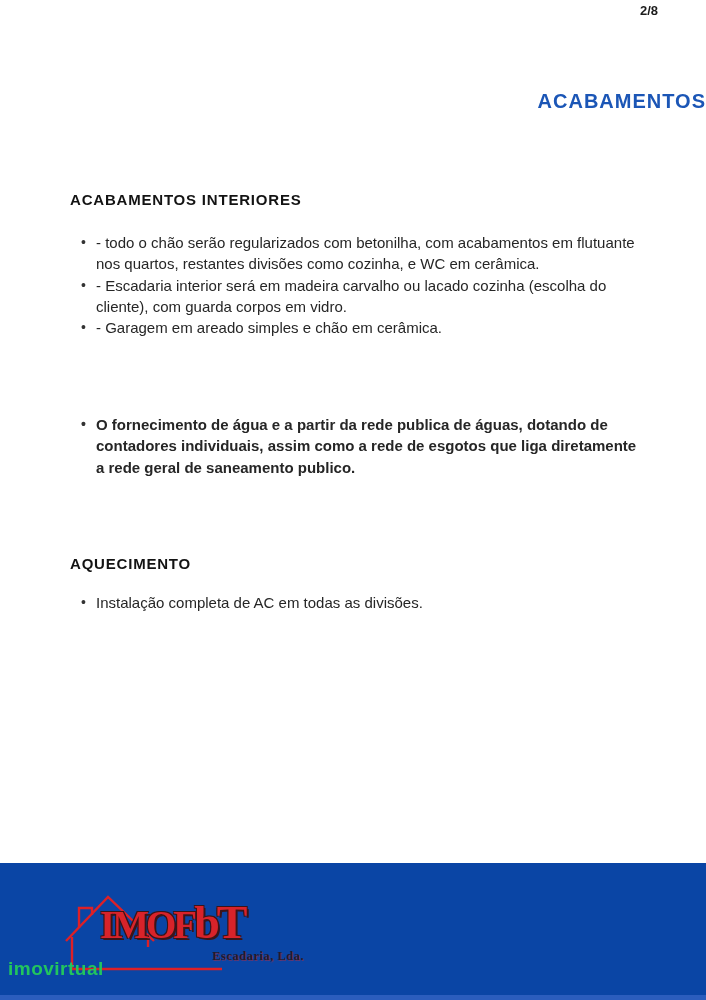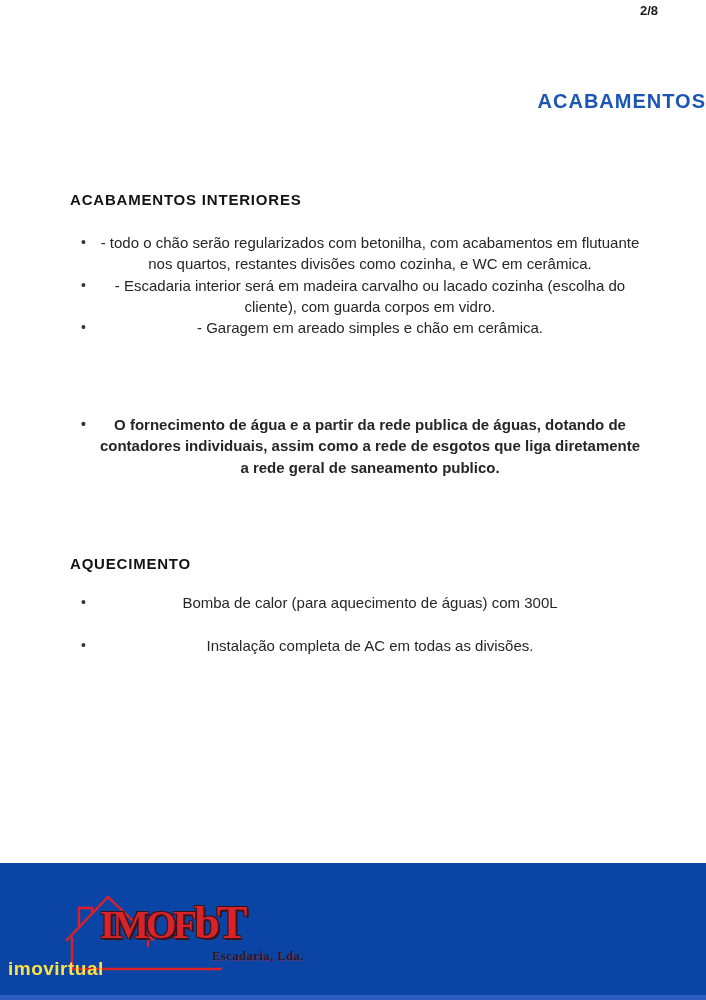--- a/index.html
+++ b/index.html
@@ -15,21 +15,21 @@
     position:absolute;top:90px;left:0;width:706px;margin:0;
     text-align:right;font-size:20px;font-weight:bold;letter-spacing:1px;
     color:#1b56b6;
   }
   .sec{position:absolute;left:70px;width:575px;}
   .sec h2{
     margin:0;font-size:15px;font-weight:bold;letter-spacing:.8px;
     color:#131313;
   }
   .sec ul{
-    list-style:none;margin:0;padding:0 0 0 26px;width:548px;text-align:center;
+    list-style:none;margin:0;padding:0 0 0 26px;width:548px;
   }
   .sec li{
     position:relative;font-size:15px;line-height:21.3px;color:#262626;
     margin:0;
   }
   .sec li::before{
     content:"\2022";position:absolute;left:-15px;top:0;
     font-size:14px;color:#333;
   }
   #sec1{top:191px;}
@@ -60,21 +60,21 @@
   .logo-text .part1{font-size:39px;text-align:center;}
   .logo-text .part2{font-size:46px;}
   .logo-sub{
     position:absolute;left:212px;top:86px;
     font-family:"Liberation Serif",serif;font-weight:bold;
     font-size:12.5px;letter-spacing:.5px;color:#231b28;
     text-shadow:1px 1px 0 rgba(216,35,42,.45);
   }
   .watermark{
     position:absolute;left:8px;top:95px;
-    font-size:19px;font-weight:bold;letter-spacing:.5px;color:#fde047;
+    font-size:19px;font-weight:bold;letter-spacing:.5px;color:#22c55e;
   }
 </style>
 </head>
 <body>
 
 <div class="page-number">2/8</div>
 
 <h1 class="doc-title">ACABAMENTOS</h1>
 
 <section class="sec" id="sec1">
@@ -88,21 +88,20 @@
 
 <section class="sec" id="sec2">
   <ul>
     <li>O fornecimento de água e a partir da rede publica de águas, dotando de contadores individuais, assim como a rede de esgotos que liga diretamente a rede geral de saneamento publico.</li>
   </ul>
 </section>
 
 <section class="sec" id="sec3">
   <h2>AQUECIMENTO</h2>
   <ul>
-    <li>Bomba de calor (para aquecimento de águas) com 300L</li>
     <li>Instalação completa de AC em todas as divisões.</li>
   </ul>
 </section>
 
 <div class="footer">
   <div class="logo">
     <svg width="270" height="95" viewBox="0 0 270 95" fill="none" xmlns="http://www.w3.org/2000/svg">
       <path d="M4,58 L46,14 L92,58" stroke="#dd2027" stroke-width="2.4" fill="none"></path>
       <path d="M17,45 L17,25 L30,25 L30,32" stroke="#dd2027" stroke-width="2.4" fill="none"></path>
       <path d="M10,54 L10,86 L160,86" stroke="#dd2027" stroke-width="2.4" fill="none"></path>

